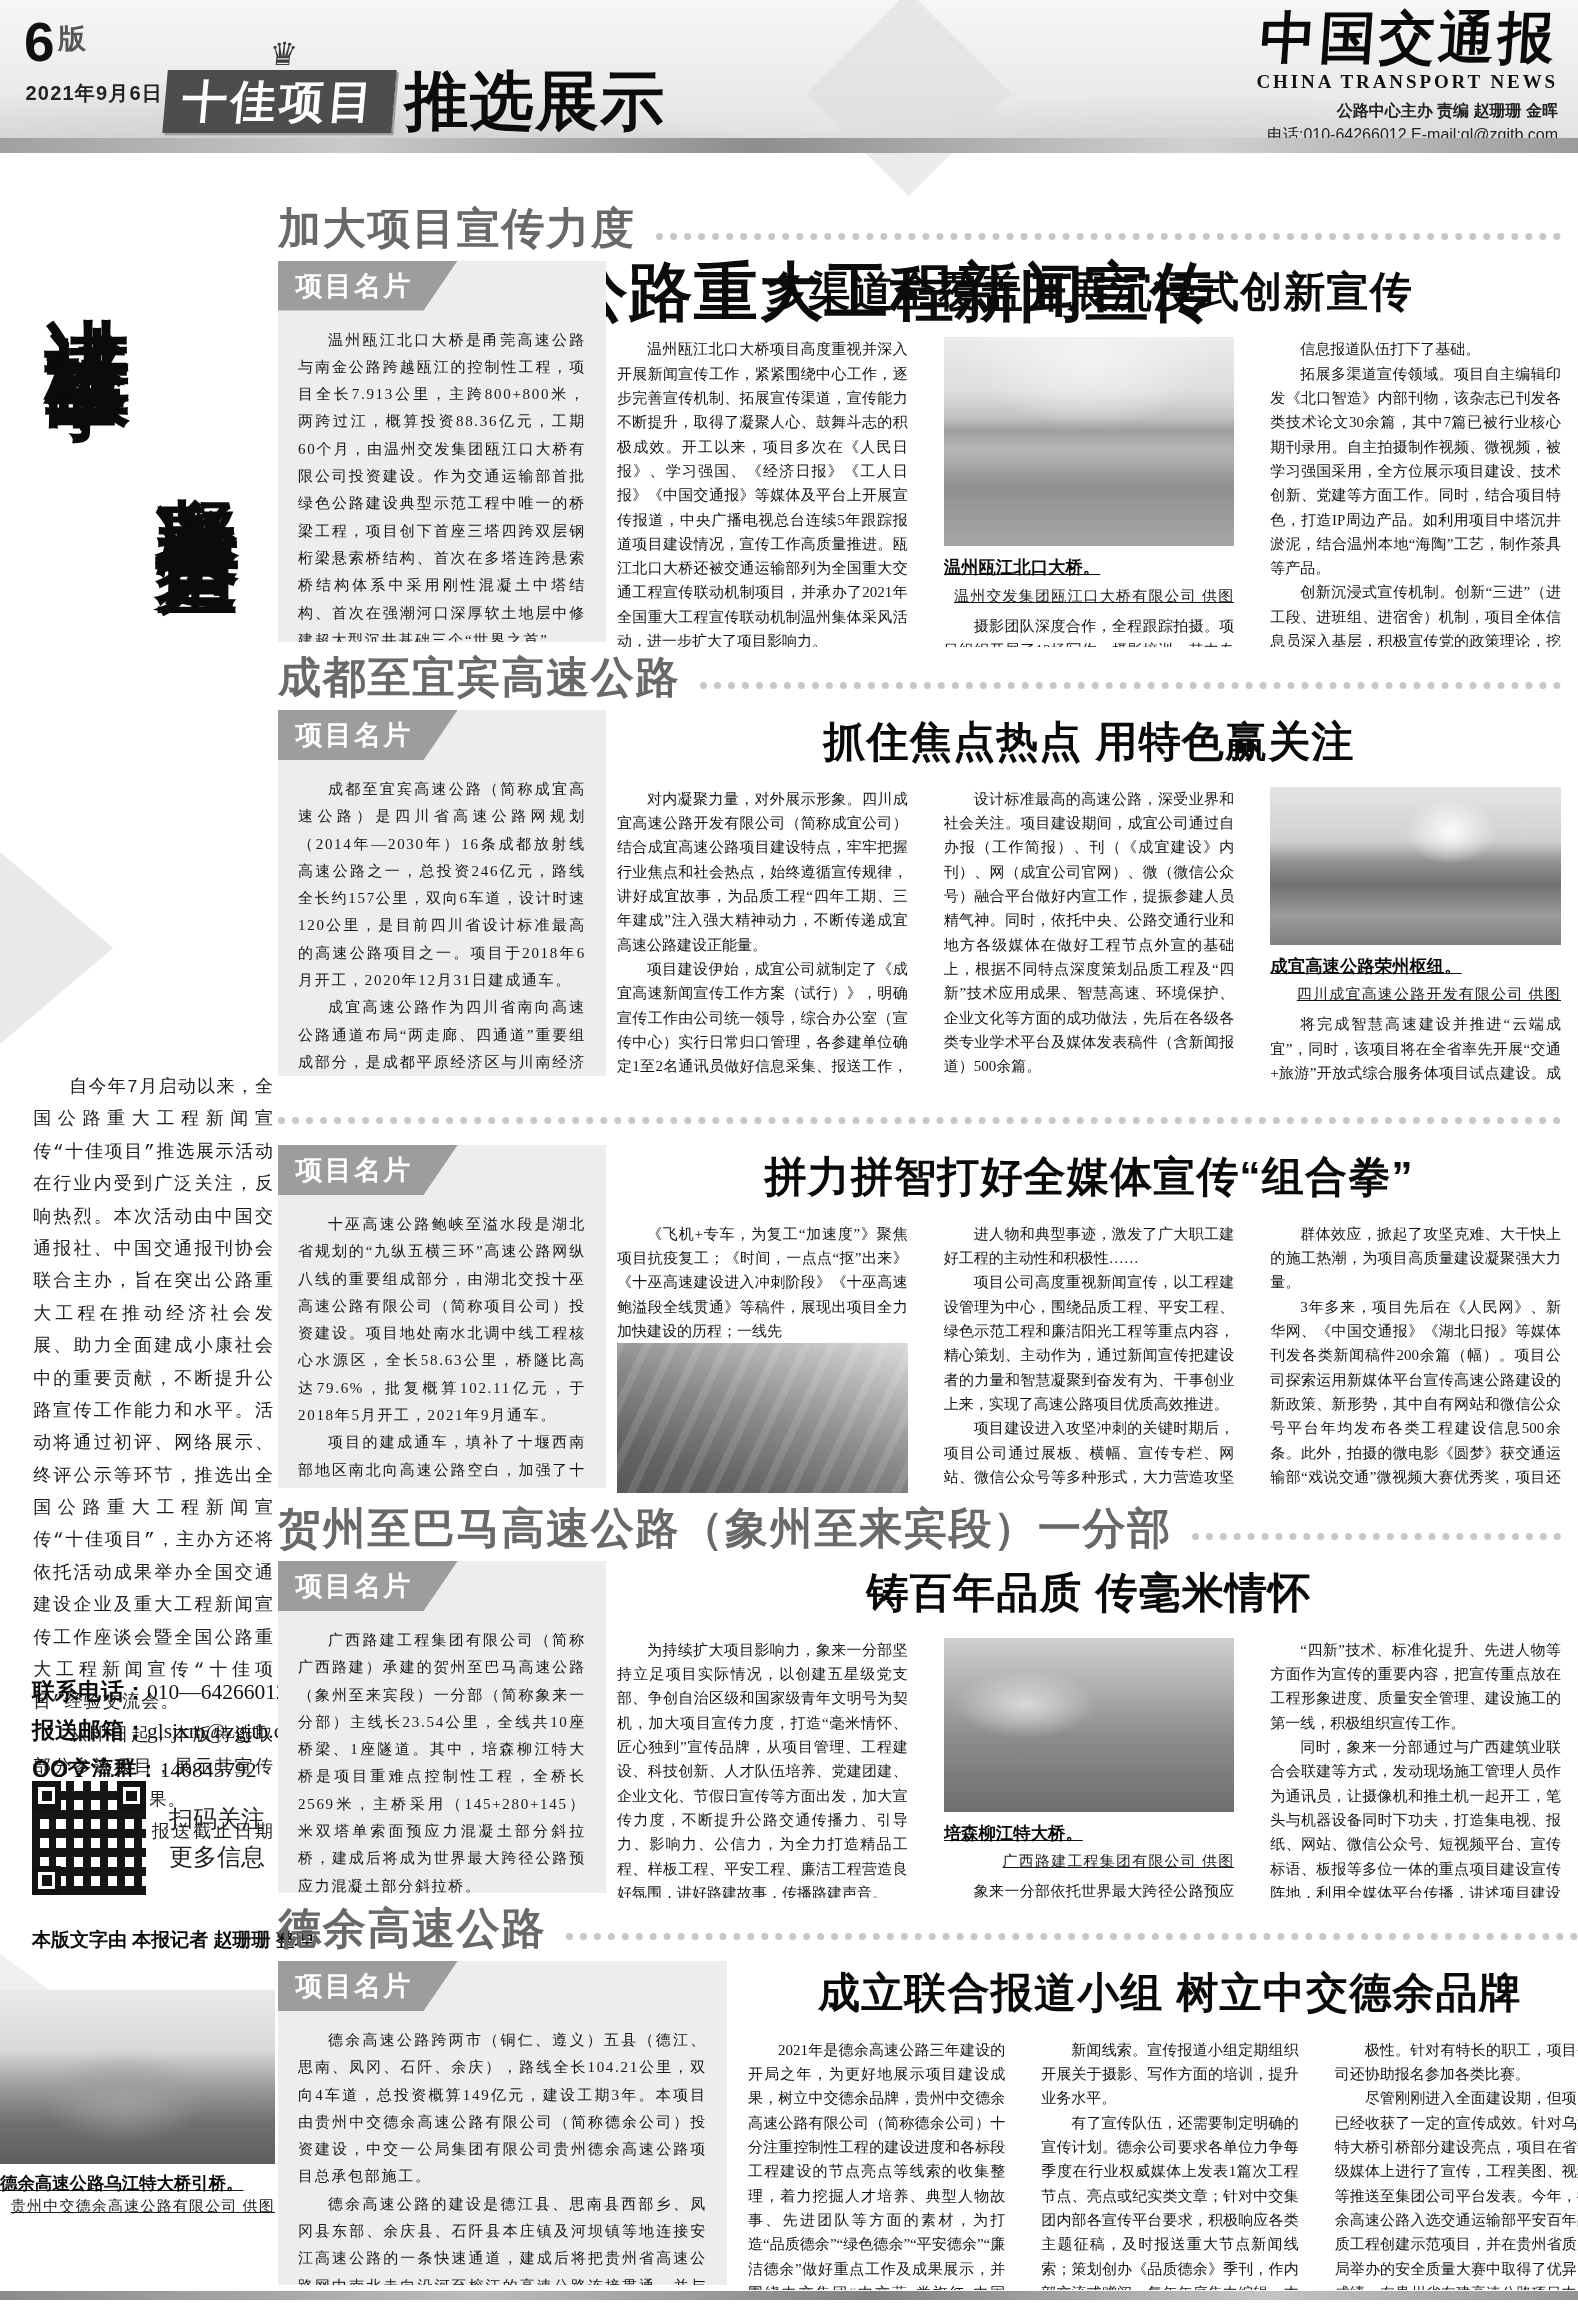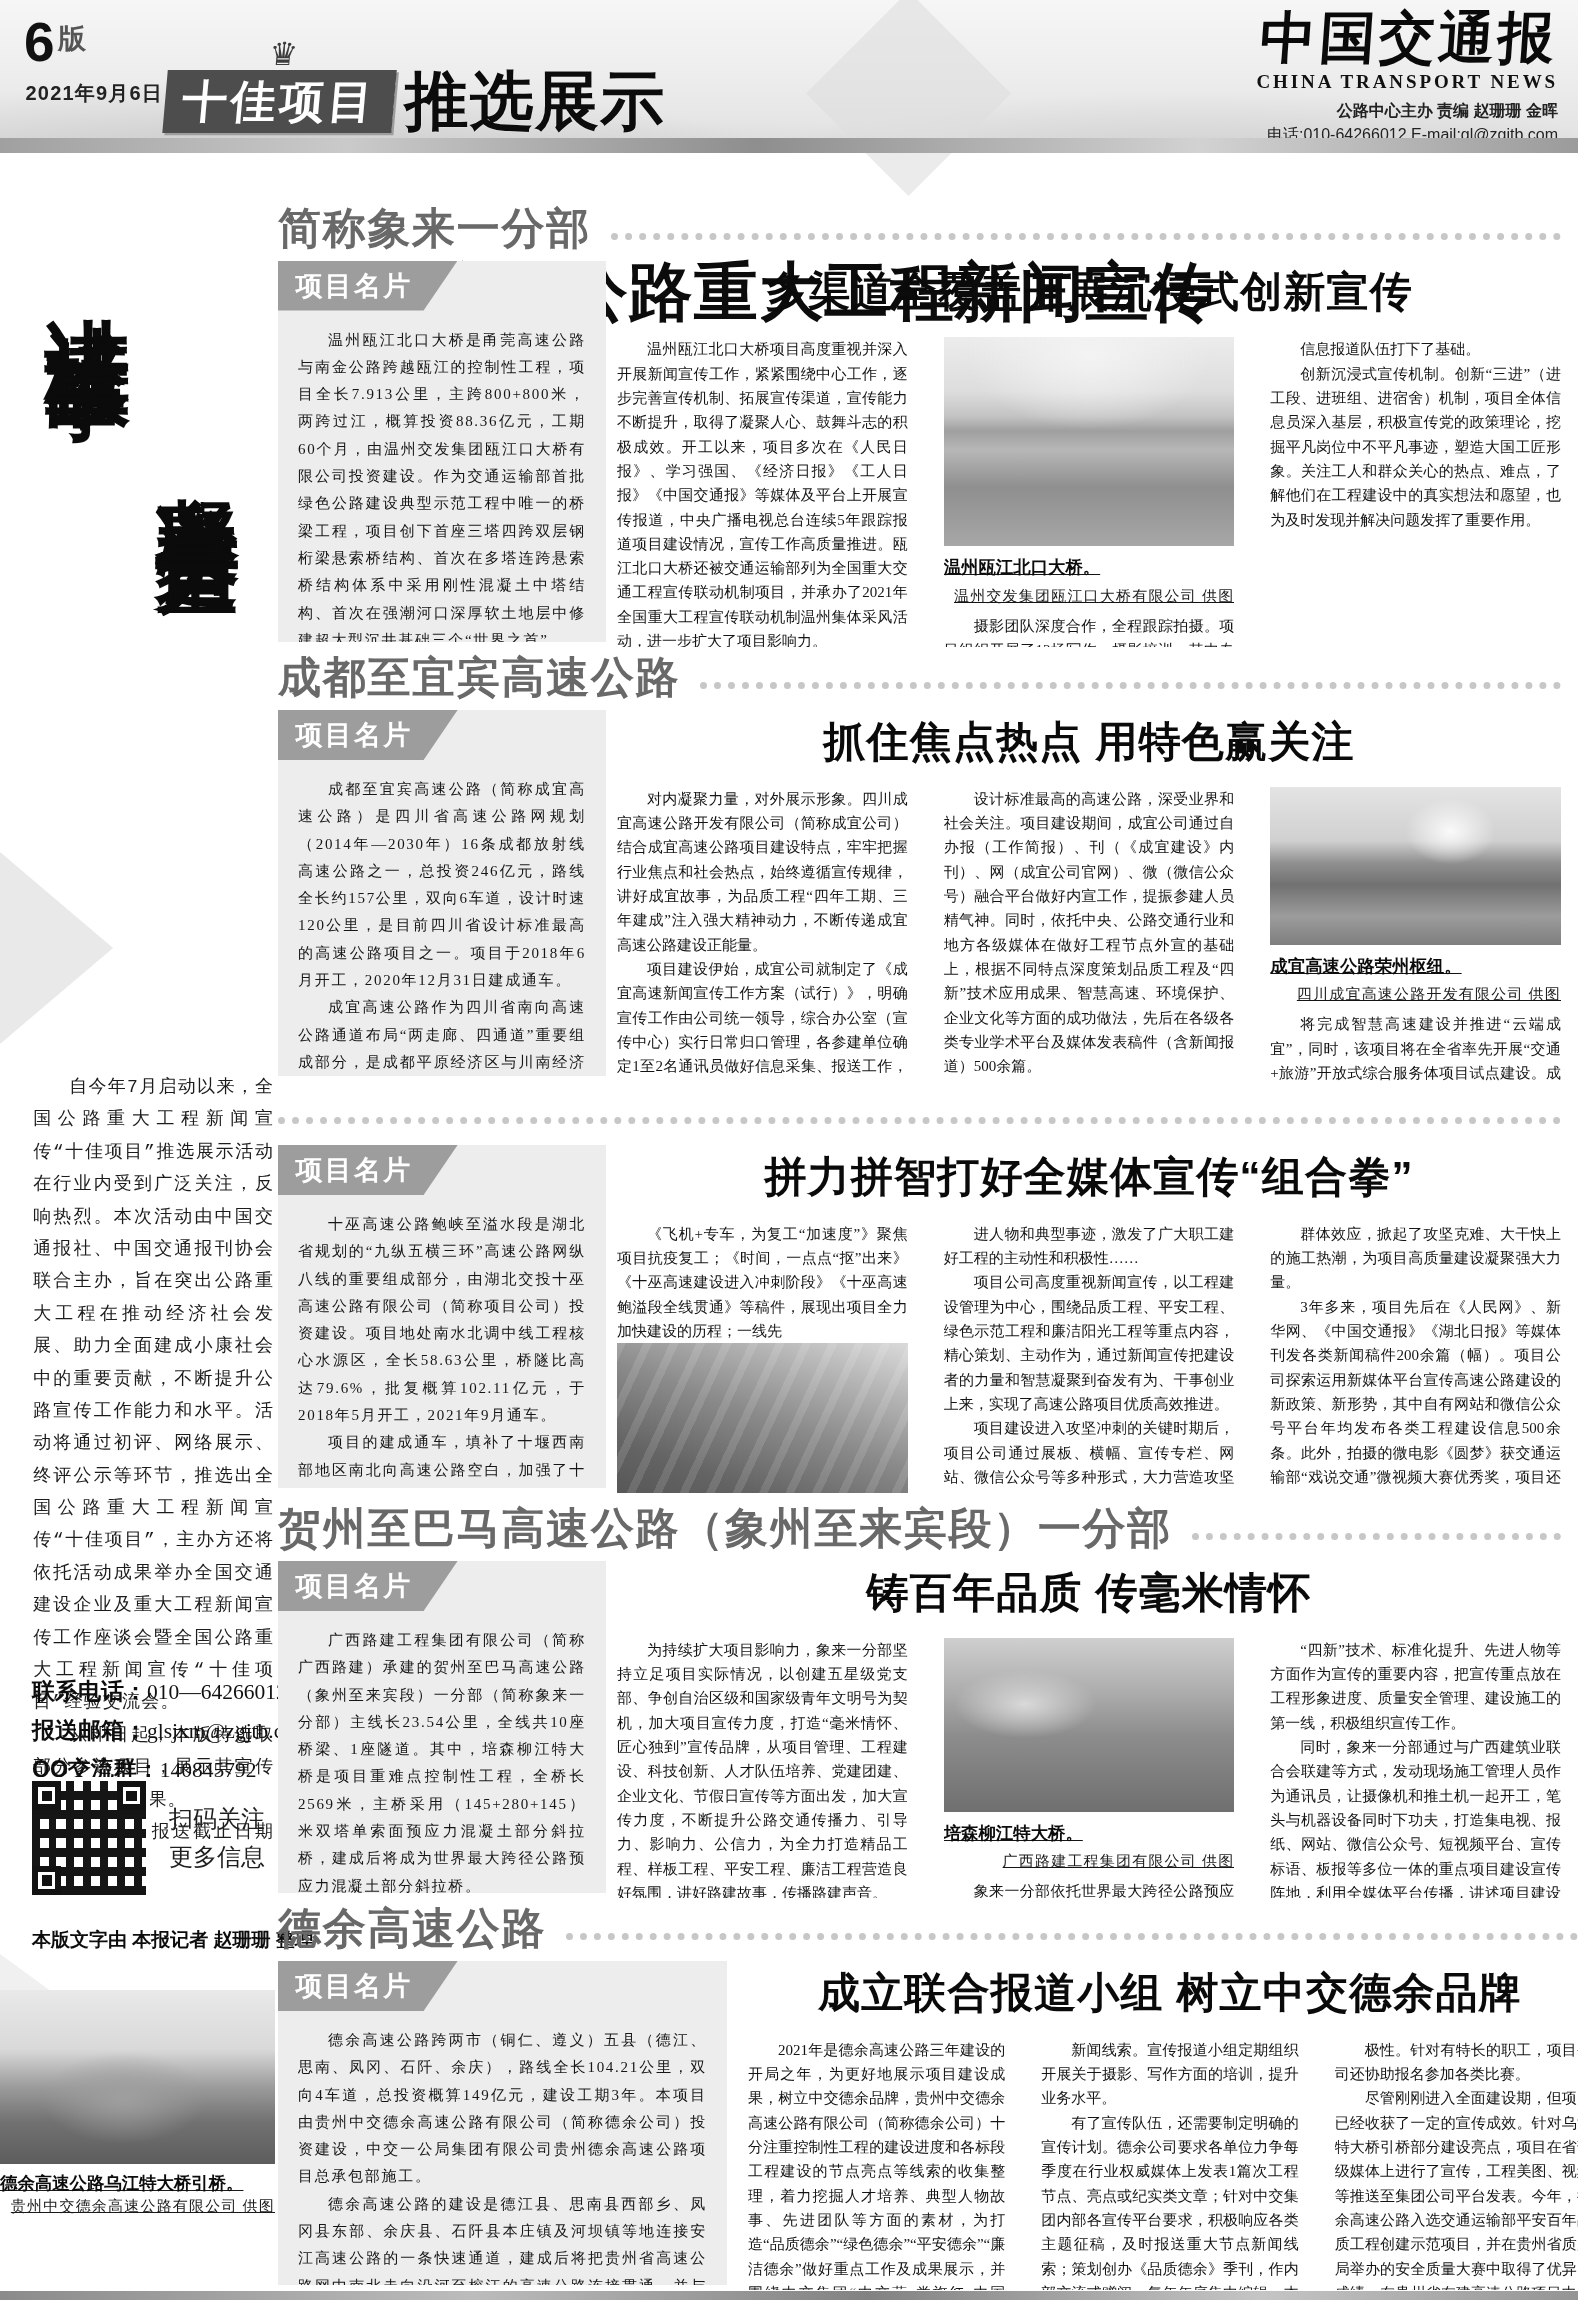--- a/index.html
+++ b/index.html
@@ -184,21 +184,21 @@
     <div class="ph ph-a5"></div>
     <figcaption class="cap">德余高速公路乌江特大桥引桥。</figcaption>
     <div class="pcredit">贵州中交德余高速公路有限公司 供图</div>
   </figure>
 </aside>
 
 <main class="main">
 
   <section class="article a1">
     <div class="sec-head">
-      <h2 class="sec-title">简称象来一分部</h2>
+      <h2 class="sec-title">加大项目宣传力度</h2>
       <div class="sec-dots"></div>
     </div>
     <aside class="card">
       <div class="card-label">项目名片</div>
       <div class="card-body">
         <p>温州瓯江北口大桥是甬莞高速公路与南金公路跨越瓯江的控制性工程，项目全长7.913公里，主跨800+800米，两跨过江，概算投资88.36亿元，工期60个月，由温州交发集团瓯江口大桥有限公司投资建设。作为交通运输部首批绿色公路建设典型示范工程中唯一的桥梁工程，项目创下首座三塔四跨双层钢桁梁悬索桥结构、首次在多塔连跨悬索桥结构体系中采用刚性混凝土中塔结构、首次在强潮河口深厚软土地层中修建超大型沉井基础三个“世界之首”。</p>
 
       </div>
     </aside>
     <div class="abody">
@@ -211,20 +211,21 @@
         <div class="col">
           <figure>
             <div class="ph ph-a1"></div>
             <figcaption class="cap">温州瓯江北口大桥。</figcaption>
             <div class="pcredit">温州交发集团瓯江口大桥有限公司 供图</div>
           </figure>
           <p>摄影团队深度合作，全程跟踪拍摄。项目组织开展了12场写作、摄影培训，其中专设新闻宣传、政务信息写作专题讲座，为建设一支高质量</p>
         </div>
         <div class="col">
           <p>信息报道队伍打下了基础。</p>
+          <p>拓展多渠道宣传领域。项目自主编辑印发《北口智造》内部刊物，该杂志已刊发各类技术论文30余篇，其中7篇已被行业核心期刊录用。自主拍摄制作视频、微视频，被学习强国采用，全方位展示项目建设、技术创新、党建等方面工作。同时，结合项目特色，打造IP周边产品。如利用项目中塔沉井淤泥，结合温州本地“海陶”工艺，制作茶具等产品。</p>
           <p>创新沉浸式宣传机制。创新“三进”（进工段、进班组、进宿舍）机制，项目全体信息员深入基层，积极宣传党的政策理论，挖掘平凡岗位中不平凡事迹，塑造大国工匠形象。关注工人和群众关心的热点、难点，了解他们在工程建设中的真实想法和愿望，也为及时发现并解决问题发挥了重要作用。</p>
 
         </div>
       </div>
     </div>
   </section>
 
   <section class="article a2">
     <div class="sec-head">
       <h2 class="sec-title">成都至宜宾高速公路</h2>

